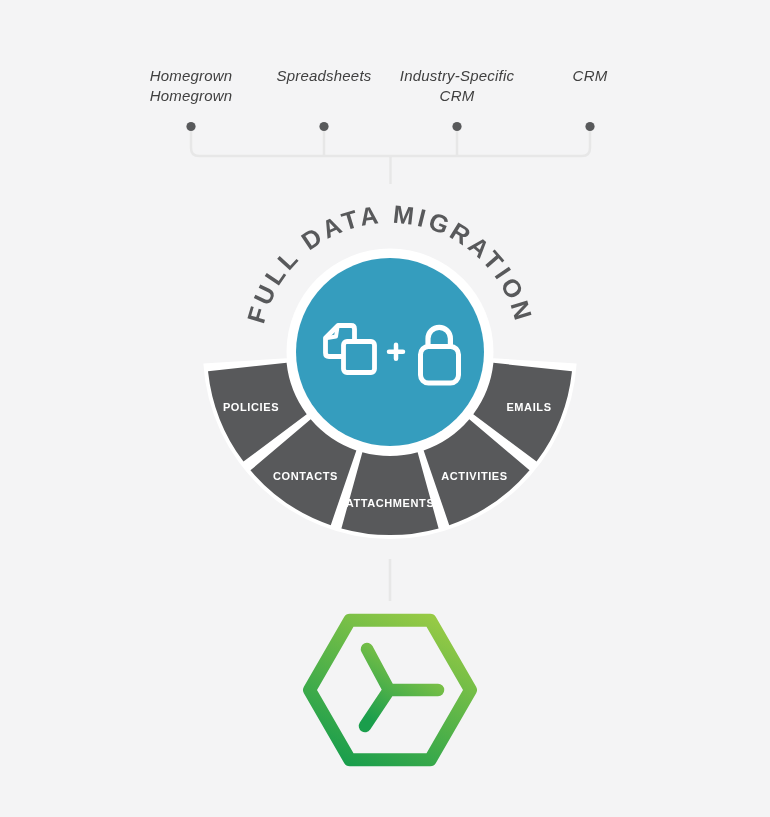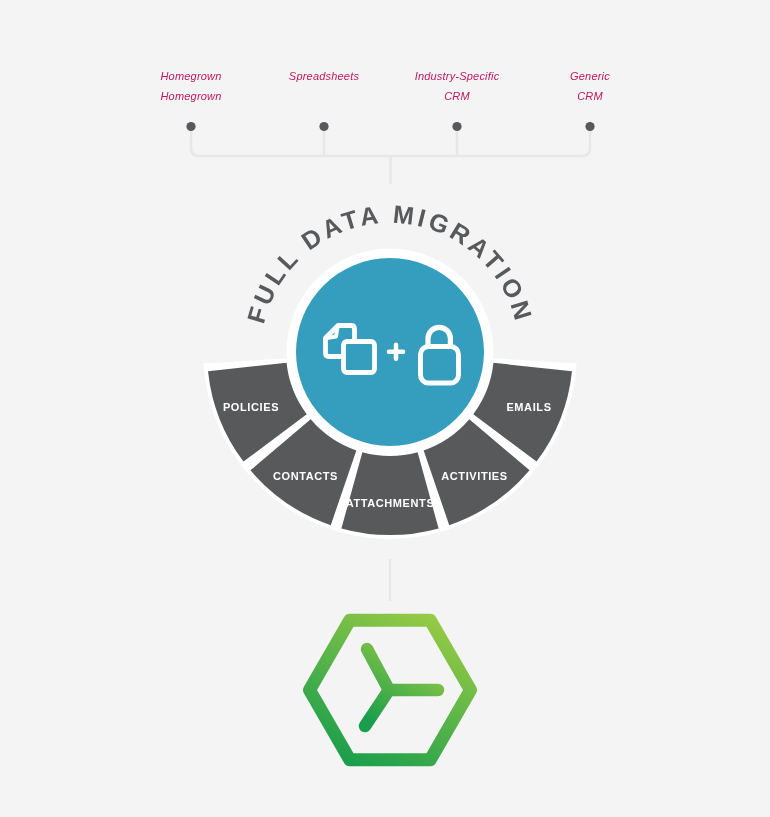--- a/index.html
+++ b/index.html
@@ -10,23 +10,23 @@
     overflow:hidden;
     font-family:"Liberation Sans",sans-serif;
   }
   .diagram-svg{position:absolute;left:0;top:0;}
   .src-label{
     position:absolute;
     top:66px;
     width:180px;
     text-align:center;
     font-style:italic;
-    font-size:11px;
+    font-size:15px;
     line-height:20px;
-    color:#be185d;
+    color:#404040;
     letter-spacing:.2px;
   }
   .src-label span{display:block;}
   .seg-label{
     font-family:"Liberation Sans",sans-serif;
     font-size:11px;
     font-weight:bold;
     letter-spacing:.6px;
     fill:#ffffff;
   }
@@ -105,17 +105,16 @@
     <span>Homegrown</span>
   </div>
   <div class="src-label" style="left:234px">
     <span>Spreadsheets</span>
   </div>
   <div class="src-label" style="left:367px">
     <span>Industry-Specific</span>
     <span>CRM</span>
   </div>
   <div class="src-label" style="left:500px">
-    <span>Generic</span>
     <span>CRM</span>
   </div>
 
 </div>
 
 </body></html>

